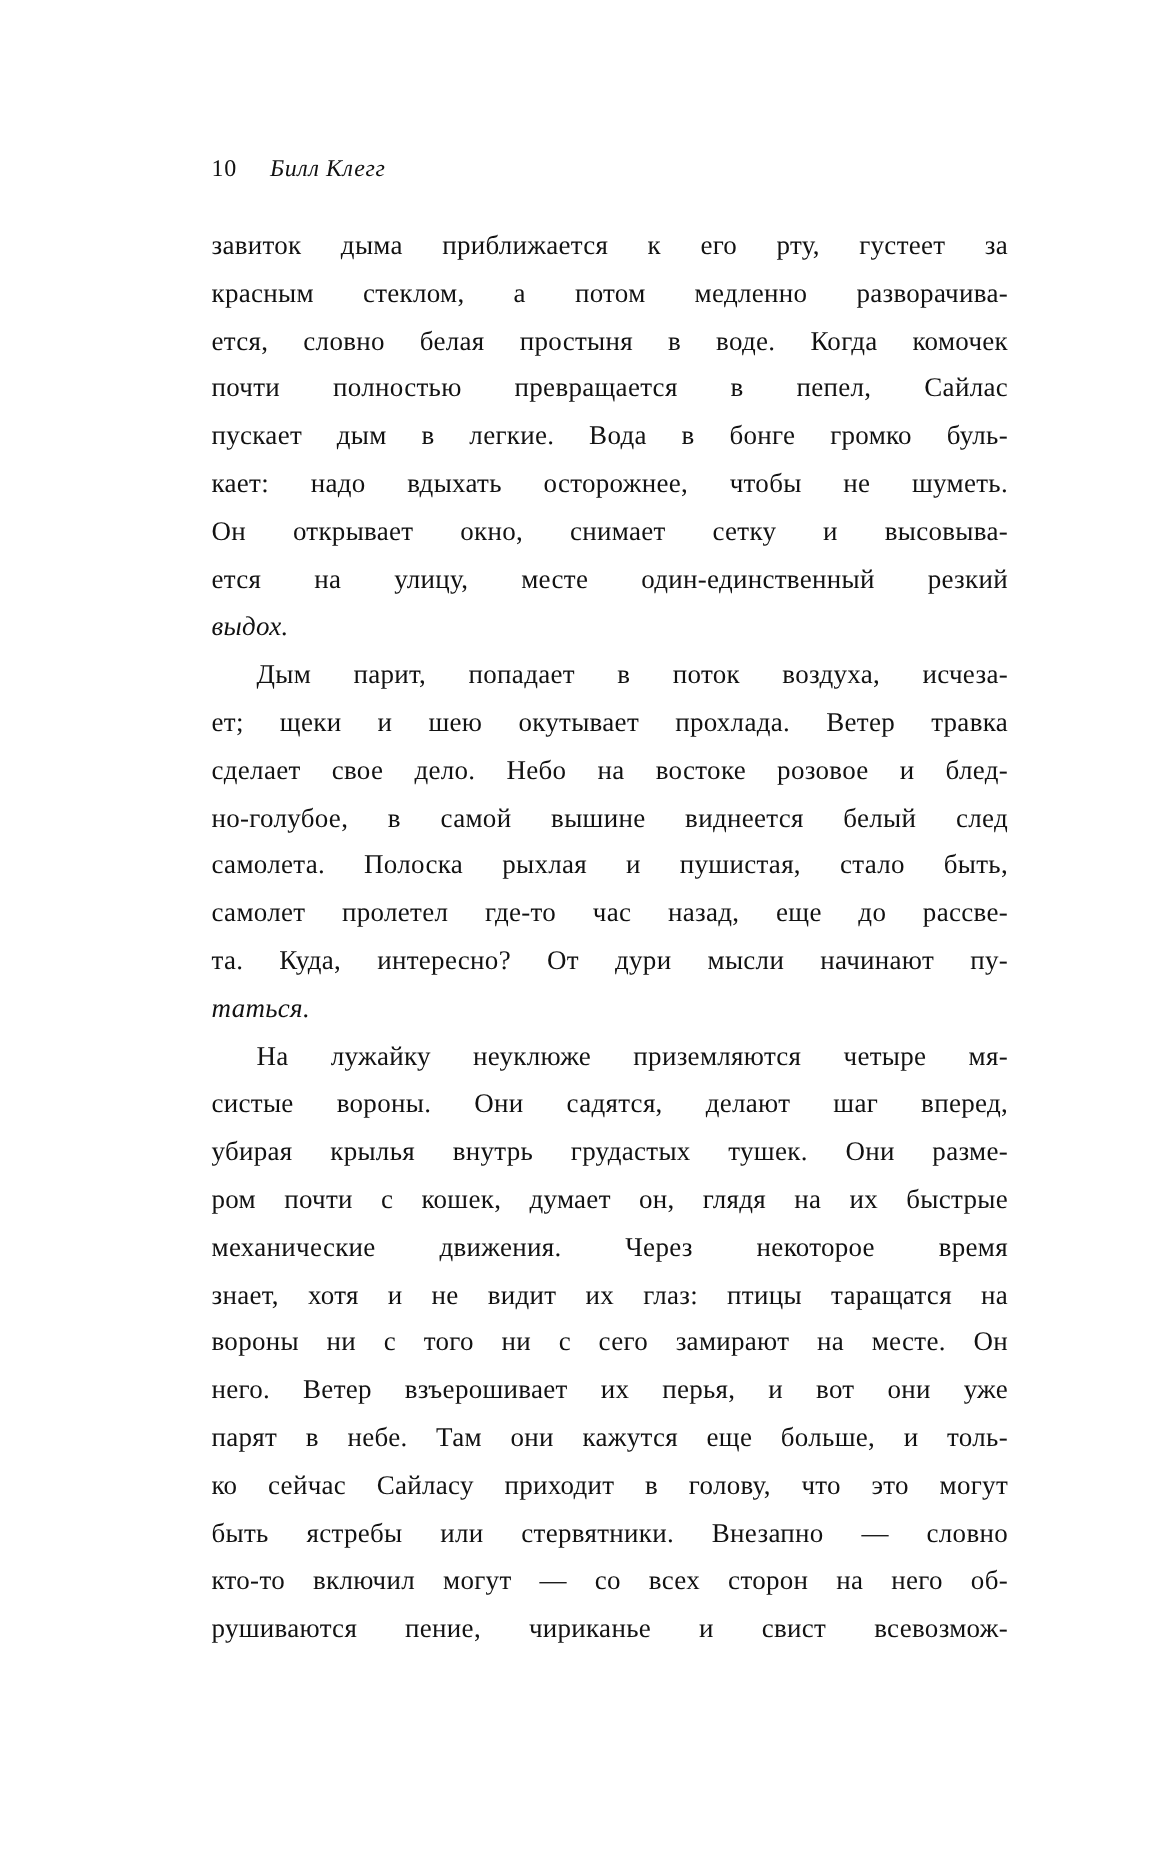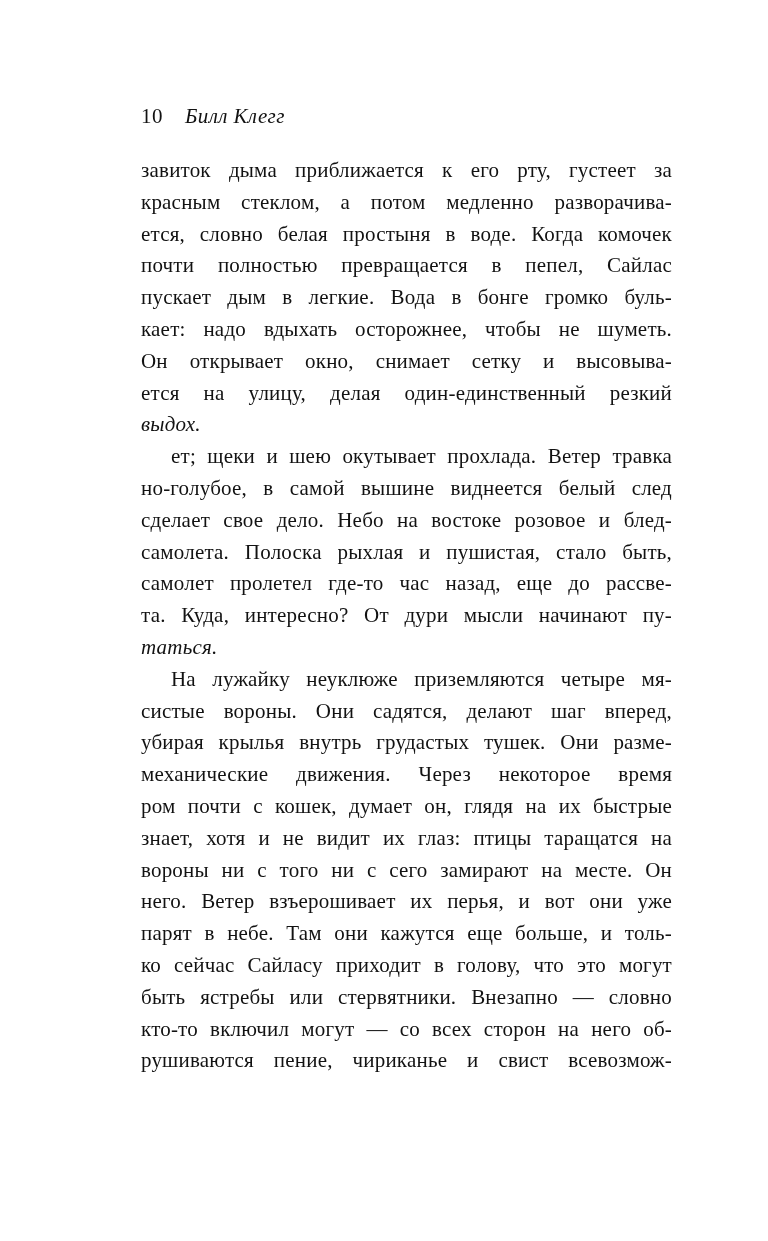--- a/index.html
+++ b/index.html
@@ -19,31 +19,31 @@
     width: 768px;
     height: 1241px;
     padding: 104px 96px 0 141px;
   }
   .running-header {
     display: flex;
     align-items: baseline;
     margin-bottom: 26px;
   }
   .page-number {
-    font-size: 21px;
+    font-size: 16px;
     letter-spacing: 0.5px;
   }
   .author {
     font-style: italic;
-    font-size: 21px;
+    font-size: 16px;
     margin-left: 22px;
     letter-spacing: 0.4px;
   }
   .body-text {
-    font-size: 21px;
+    font-size: 18px;
   }
   .para {
     margin: 0;
   }
   .line {
     line-height: 31.8px;
     text-align: justify;
     text-align-last: justify;
     letter-spacing: 0.2px;
     white-space: normal;
@@ -66,38 +66,39 @@
   </div>
   <div class="body-text" id="text-container">
       <div class="para">
         <div class="line">завиток дыма приближается к его рту, густеет за</div>
         <div class="line">красным стеклом, а потом медленно разворачива-</div>
         <div class="line">ется, словно белая простыня в воде. Когда комочек</div>
         <div class="line">почти полностью превращается в пепел, Сайлас</div>
         <div class="line">пускает дым в легкие. Вода в бонге громко буль-</div>
         <div class="line">кает: надо вдыхать осторожнее, чтобы не шуметь.</div>
         <div class="line">Он открывает окно, снимает сетку и высовыва-</div>
-        <div class="line">ется на улицу, делая один-единственный резкий</div>
+        <div class="line">ется на улицу, месте один-единственный резкий</div>
         <div class="line last">выдох.</div>
       </div>
       <div class="para indented">
+        <div class="line">Дым парит, попадает в поток воздуха, исчеза-</div>
         <div class="line">ет; щеки и шею окутывает прохлада. Ветер травка</div>
+        <div class="line">сделает свое дело. Небо на востоке розовое и блед-</div>
         <div class="line">но-голубое, в самой вышине виднеется белый след</div>
-        <div class="line">сделает свое дело. Небо на востоке розовое и блед-</div>
         <div class="line">самолета. Полоска рыхлая и пушистая, стало быть,</div>
         <div class="line">самолет пролетел где-то час назад, еще до рассве-</div>
         <div class="line">та. Куда, интересно? От дури мысли начинают пу-</div>
         <div class="line last">таться.</div>
       </div>
       <div class="para indented">
         <div class="line">На лужайку неуклюже приземляются четыре мя-</div>
         <div class="line">систые вороны. Они садятся, делают шаг вперед,</div>
         <div class="line">убирая крылья внутрь грудастых тушек. Они разме-</div>
+        <div class="line">ром почти с кошек, думает он, глядя на их быстрые</div>
         <div class="line">механические движения. Через некоторое время</div>
-        <div class="line">ром почти с кошек, думает он, глядя на их быстрые</div>
         <div class="line">знает, хотя и не видит их глаз: птицы таращатся на</div>
         <div class="line">вороны ни с того ни с сего замирают на месте. Он</div>
         <div class="line">него. Ветер взъерошивает их перья, и вот они уже</div>
         <div class="line">парят в небе. Там они кажутся еще больше, и толь-</div>
         <div class="line">ко сейчас Сайласу приходит в голову, что это могут</div>
         <div class="line">быть ястребы или стервятники. Внезапно — словно</div>
         <div class="line">кто-то включил могут — со всех сторон на него об-</div>
         <div class="line">рушиваются пение, чириканье и свист всевозмож-</div>
       </div>
     </div>

